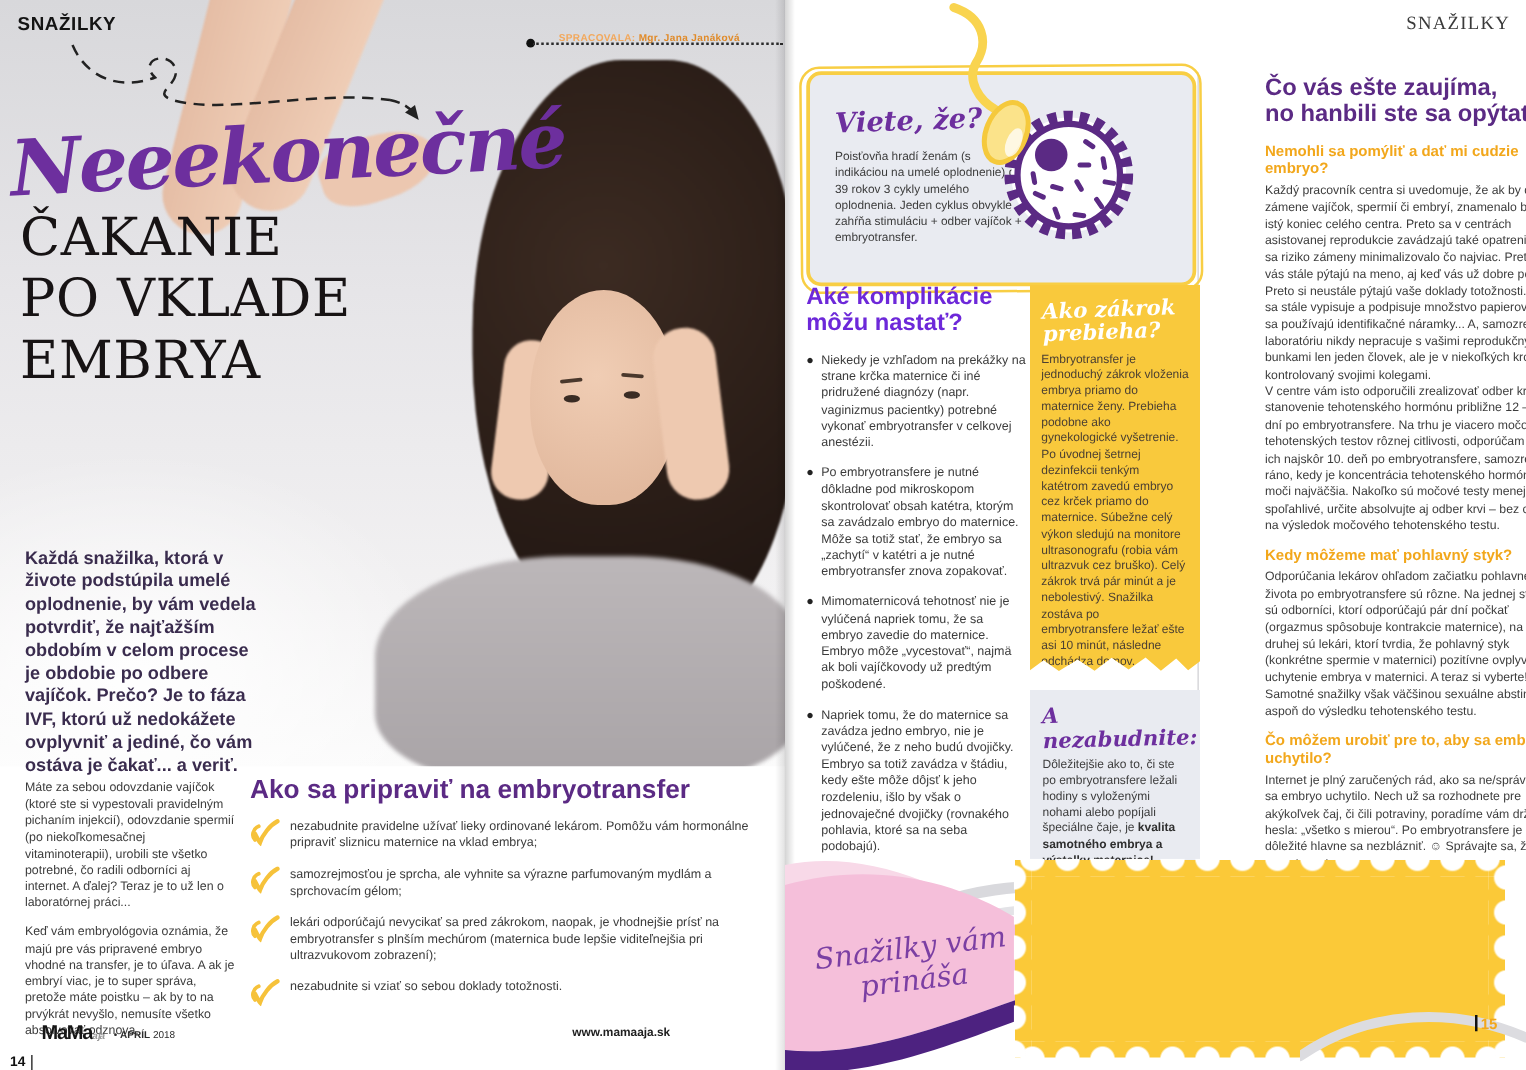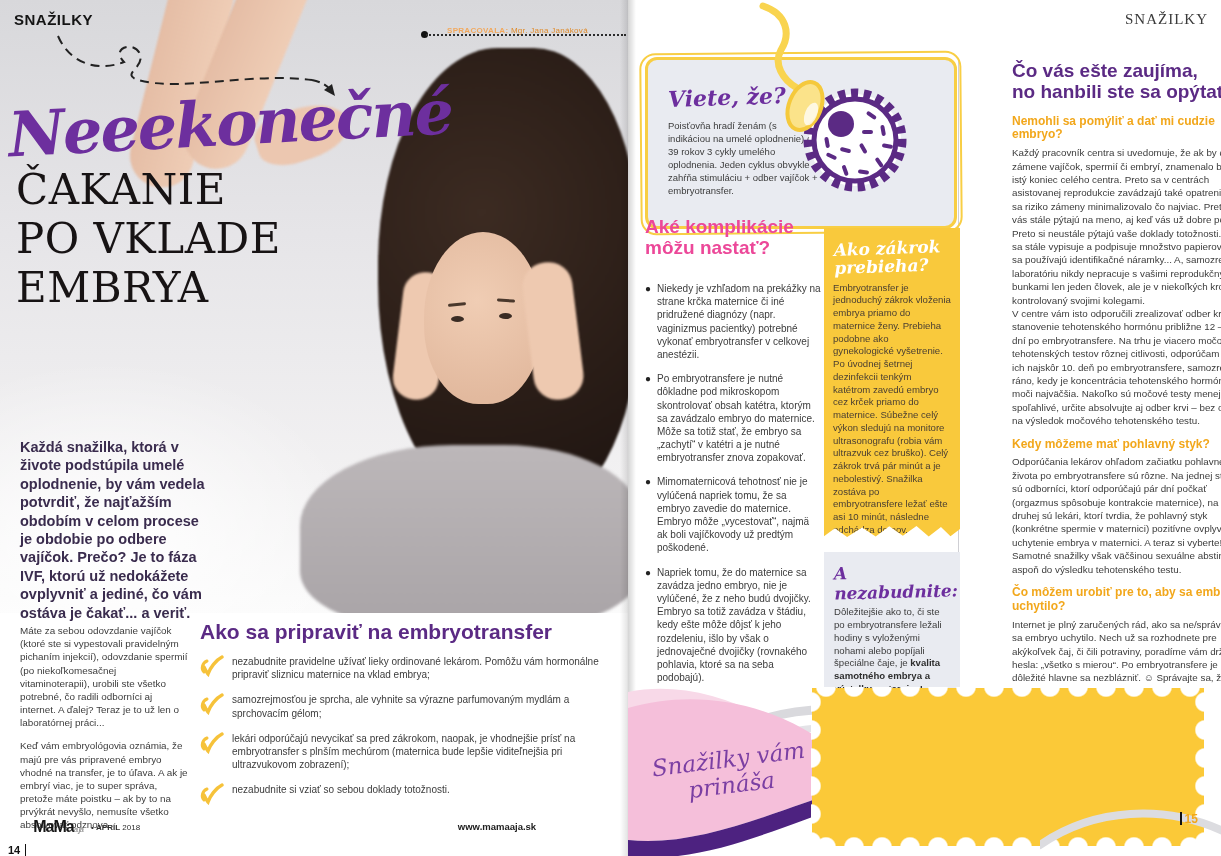--- a/index.html
+++ b/index.html
@@ -26,21 +26,21 @@
   .eye{width:13px;height:6px;border-radius:50%;background:#3a2c24;}
   .eyeL{left:451px;top:316px;}  .eyeR{left:499px;top:313px;}
   .brow{width:18px;height:3px;border-radius:2px;background:#4a382c;}
   .browL{left:448px;top:303px;transform:rotate(-6deg);} .browR{left:497px;top:299px;transform:rotate(4deg);}
   .bedglow{left:0;top:360px;width:360px;height:260px;background:radial-gradient(ellipse at 30% 70%,rgba(255,255,255,.95),rgba(255,255,255,0) 70%);}
 
   
   .kicker-left{left:14px;top:11px;font-size:15px;font-weight:bold;letter-spacing:.5px;color:#141414;}
   .credit{left:447px;top:26px;font-size:8px;letter-spacing:.3px;}
   .credit .lbl{color:#f2a85c;font-weight:bold;}
-  .credit .nm{color:#e08a28;font-weight:normal;}
+  .credit .nm{color:#e08a28;font-weight:bold;}
   .dotline{left:426px;top:34px;width:200px;border-top:2px dotted #2b2b2b;}
   .dotbullet{left:421px;top:31px;width:7px;height:7px;border-radius:50%;background:#111;}
 
   .title-script{left:8px;top:86px;width:480px;font-family:"DejaVu Serif",serif;font-style:italic;font-weight:bold;
                 font-size:62px;color:#6d2f9e;transform:rotate(-3deg);letter-spacing:-2px;}
   .title-slab{left:16px;top:165px;font-family:"DejaVu Serif",serif;font-size:42px;line-height:1.17;
               color:#171314;letter-spacing:.5px;font-weight:400;}
   .intro{left:20px;top:438px;width:188px;font-size:14.5px;line-height:1.27;font-weight:bold;color:#3a2c4e;}
   .lcol{left:20px;top:624px;width:168px;font-size:9.9px;line-height:1.33;color:#3c3c3c;}
   .lcol p{margin:0 0 10px 0;}
@@ -69,21 +69,21 @@
   .vrule{left:958px;top:58px;width:0;height:630px;border-left:1px solid #cfcfd4;}
 
   .viete{left:645px;top:57px;width:306px;height:166px;background:#e9ebf1;border:3px solid #f8ce44;border-radius:12px;}
   .viete::before{content:"";position:absolute;inset:-8px;border:2.5px solid #f8ce44;border-radius:16px;transform:rotate(-.5deg);}
   .viete-head{left:668px;top:84px;font-family:"DejaVu Serif",serif;font-style:italic;font-weight:bold;
               font-size:22px;color:#6d2f9e;transform:rotate(-2deg);}
   .viete-body{left:668px;top:120px;width:152px;font-size:9.5px;line-height:1.36;color:#3c3c3c;}
   .egg{left:800px;top:80px;}
   .sperm{left:735px;top:2px;}
 
-  .komp-head{left:645px;top:217px;width:176px;font-size:19px;line-height:1.08;font-weight:bold;color:#ec4899;}
+  .komp-head{left:645px;top:228px;width:176px;font-size:19px;line-height:1.08;font-weight:bold;color:#6d28d9;}
   .komp-list{left:645px;top:282px;width:176px;}
   .bullet-row{display:flex;margin-bottom:11px;}
   .bullet-dot{flex:0 0 12px;font-size:10px;color:#222;line-height:1.32;}
   .bullet-txt{font-size:10px;line-height:1.32;color:#3c3c3c;}
 
   .zakrok{left:824px;top:228px;width:136px;height:312px;background:#f9c93c;
           clip-path:polygon(0 0,100% 0,100% 96.5%,93% 98.8%,86% 95.8%,77% 98.9%,68% 95.5%,58% 98.6%,48% 95.6%,38% 98.9%,28% 96%,17% 99%,8% 96.2%,0 98.8%);}
   .zakrok-head{margin:12px 10px 6px 10px;font-family:"DejaVu Serif",serif;font-style:italic;font-weight:bold;
                font-size:17px;line-height:1.05;color:#ffffff;transform:rotate(-2deg);}
   .zakrok-body{margin:0 9px;font-size:9.6px;line-height:1.33;color:#4c4032;}

